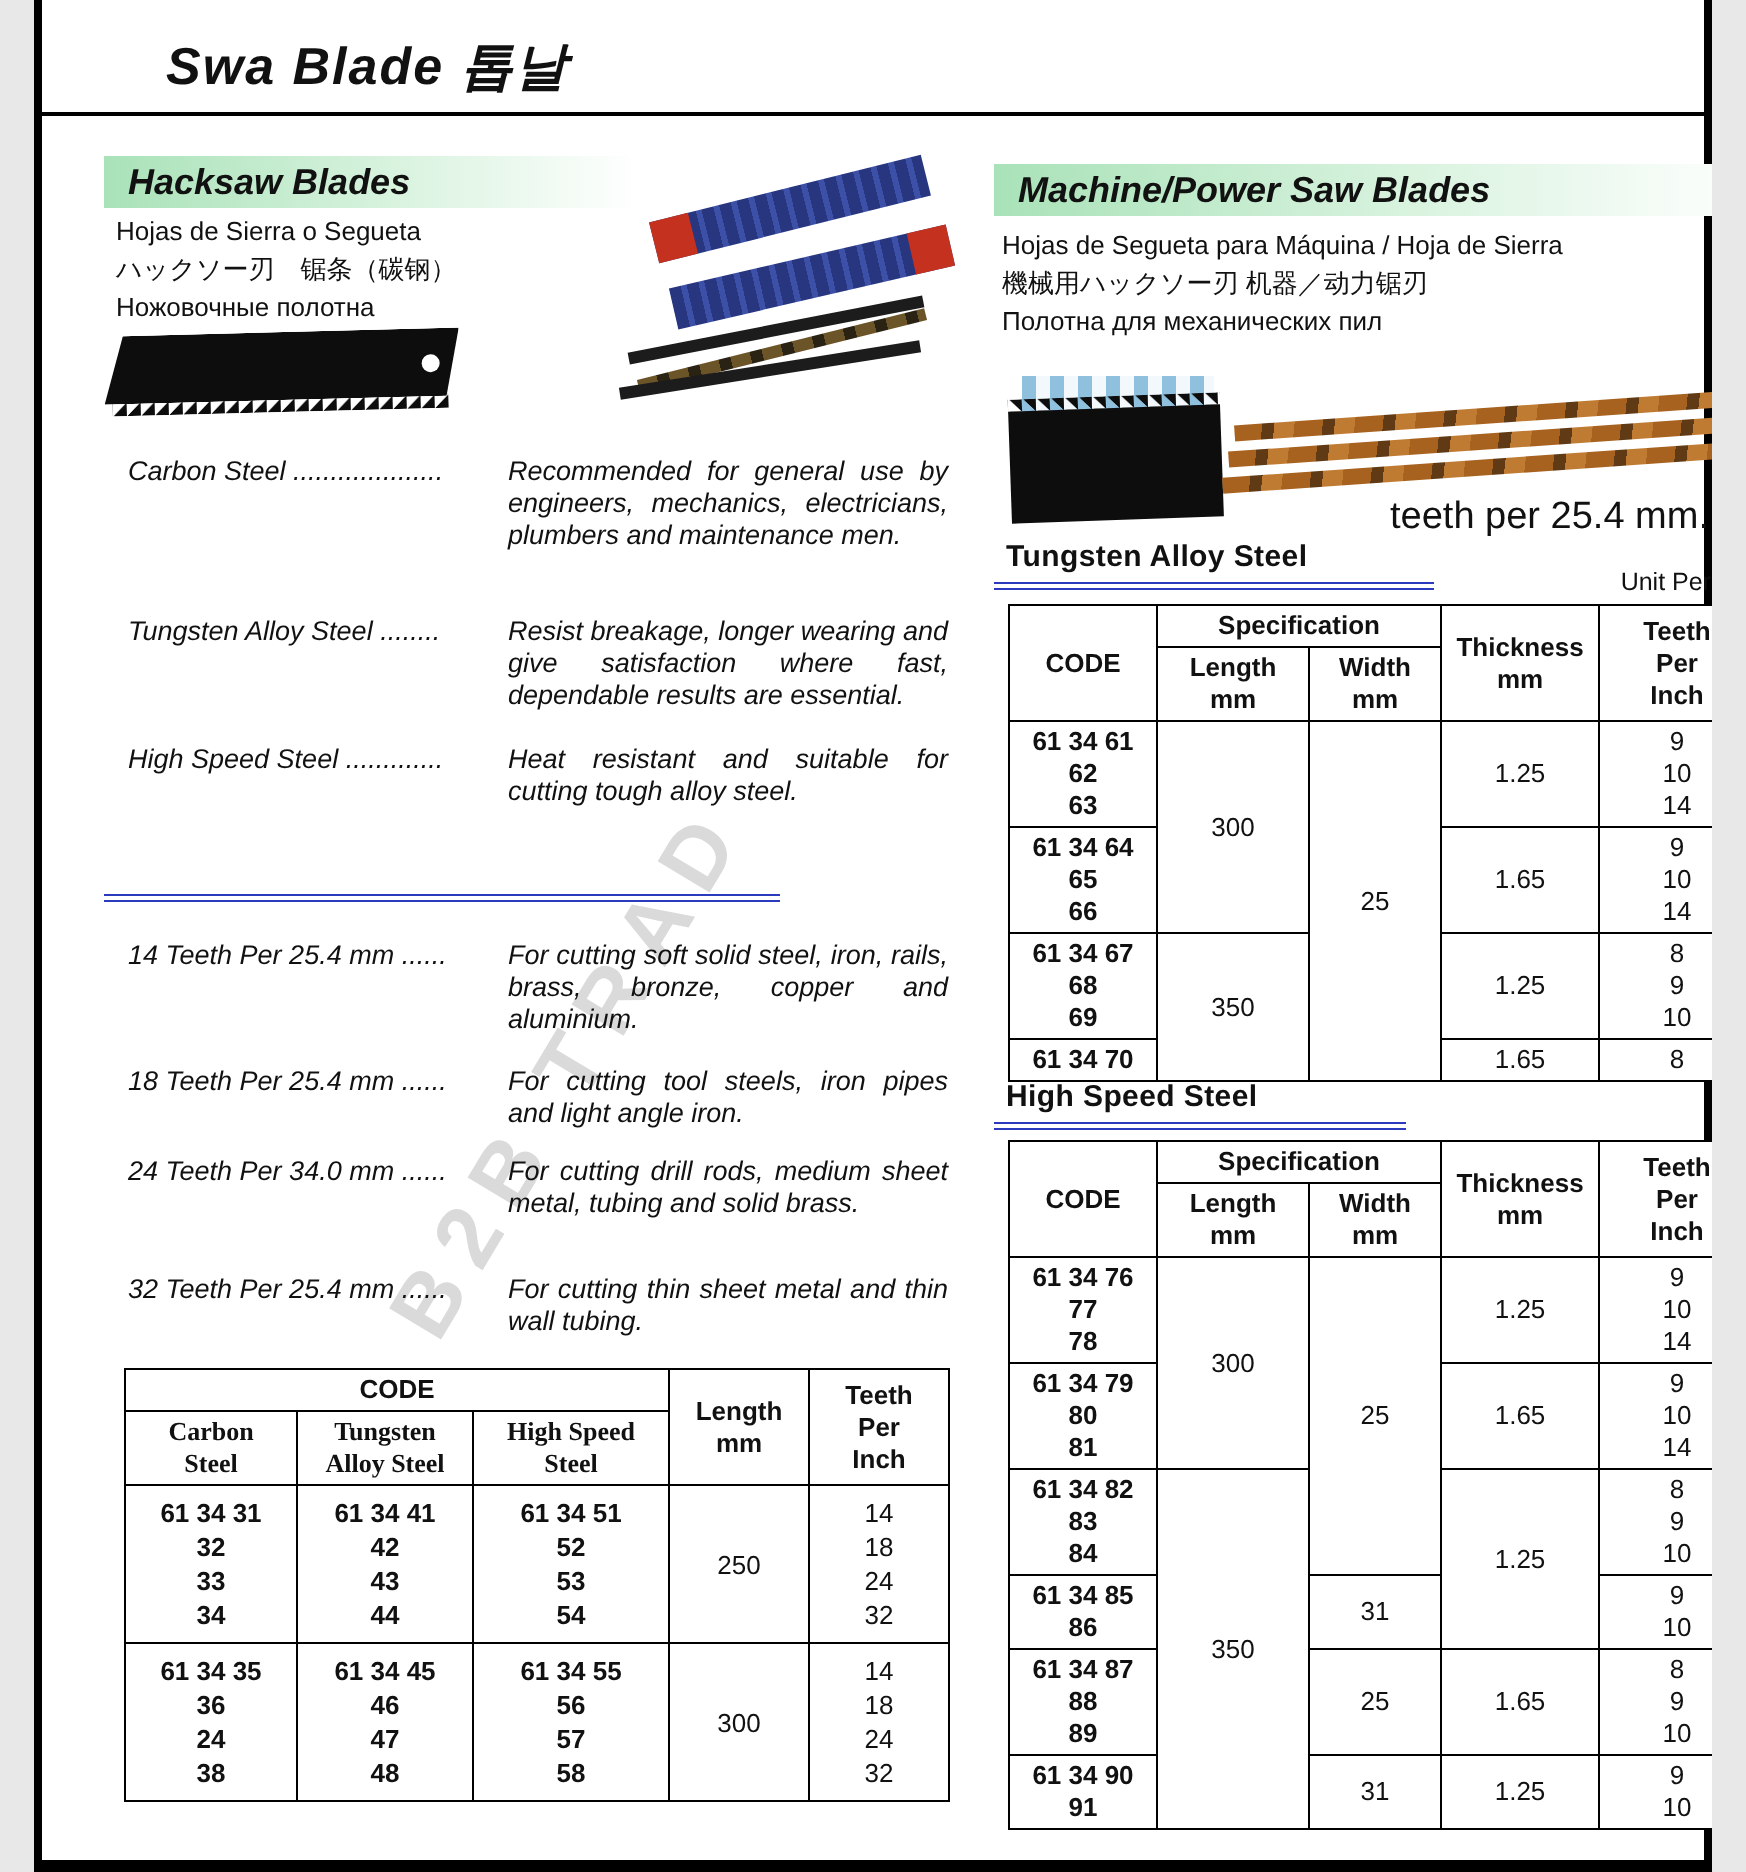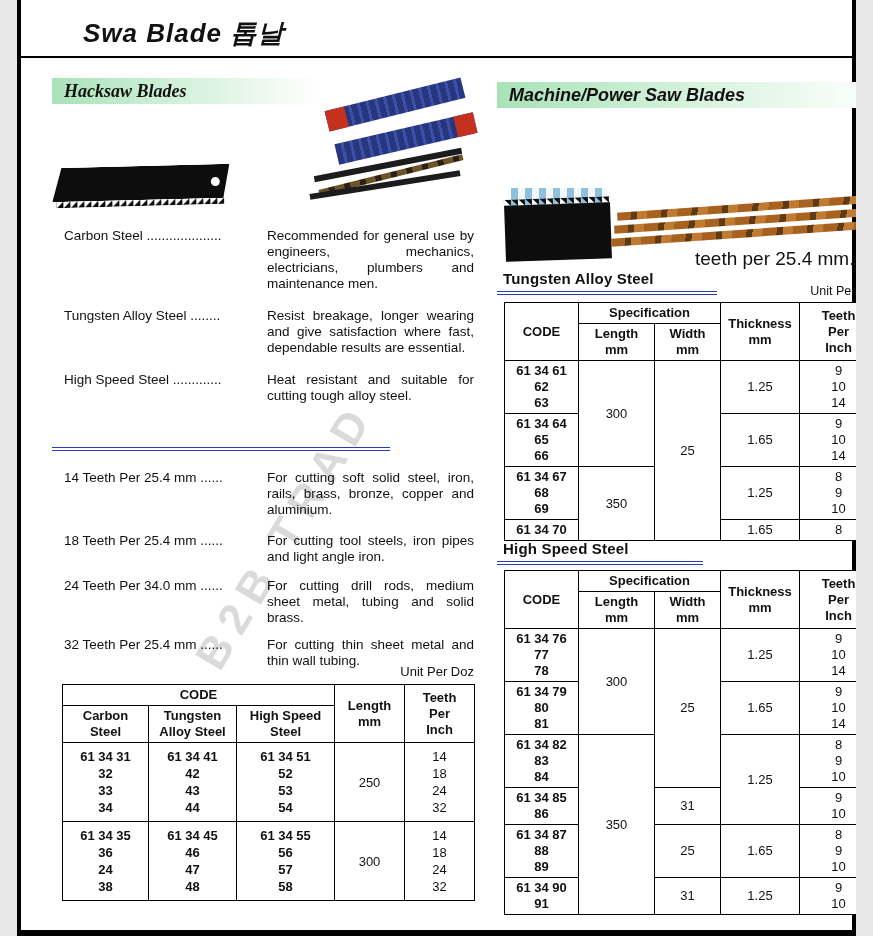--- a/index.html
+++ b/index.html
@@ -14,21 +14,21 @@
 
   .watermark { position:absolute; left:190px; top:640px; transform:rotate(-59deg); transform-origin:left center;
                font-size:44px; font-weight:bold; letter-spacing:10px; color:#a8a8a8; opacity:.42; z-index:0; white-space:nowrap; }
 
   .col-left  { position:absolute; left:35px;  top:76px; width:424px; height:846px; z-index:1; }
   .col-right { position:absolute; left:480px; top:80px; width:382px; height:846px; z-index:1; }
 
   .green-head { position:absolute; left:0; top:2px; height:26px; line-height:26px; padding-left:12px;
                 font-size:18px; font-weight:bold; font-style:italic;
                 background:linear-gradient(to right,#a9e2b8 0%,#d9f3df 55%,#ffffff 100%); }
-  .gh-left  { width:268px;font-family:Liberation Serif, serif; }
+  .gh-left  { width:268px; }
   .gh-right { width:382px; }
 
   .subtitles { position:absolute; font-size:13px; line-height:19px; }
   .sub-left  { left:6px; top:30px; }
   .sub-right { left:4px; top:33px; }
 
   
   .photo-hacksaw { position:absolute; left:253px; top:6px; width:171px; height:116px; }
   .hb-bar { position:absolute; height:21px; background:repeating-linear-gradient(90deg,#27367f 0 6px,#3d50a8 6px 9px); }
   .hb-bar1 { left:20px; top:12px; width:140px; transform:rotate(-14deg); }
@@ -42,21 +42,21 @@
   .hb-l3 { left:4px;  top:100px; width:152px; transform:rotate(-9deg); }
 
   
   .blade-black { position:absolute; left:0; top:90px; width:180px; height:46px; transform:rotate(-1.5deg); }
   .bb-body { position:absolute; left:0; top:0; width:178px; height:34px; background:#0d0d0d;
              clip-path:polygon(10px 0,100% 0,calc(100% - 7px) 100%,0 100%); }
   .bb-teeth { position:absolute; left:4px; top:33px; width:168px; height:7px;
               background-image:linear-gradient(-45deg,#0d0d0d 50%,transparent 50%); background-size:7px 7px; }
   .bb-hole { position:absolute; right:12px; top:13px; width:9px; height:9px; border-radius:50%; background:#fff; }
 
-  .def-row { position:absolute; left:8px; width:414px; display:grid; grid-template-columns:188px 1fr; column-gap:19px; }
+  .def-row { position:absolute; left:8px; width:414px; display:grid; grid-template-columns:188px 1fr; column-gap:6px;font-style:italic; }
   .def-term { font-size:13.5px; line-height:16px; padding-left:4px; }
   .def-desc { font-size:13.5px; line-height:16px; text-align:justify; }
 
   .choose-head { position:absolute; left:0; top:352px; font-size:14.5px; font-weight:bold; letter-spacing:.2px; }
   .dblline { position:absolute; height:4px; border-top:1px solid #2b3bbd; border-bottom:1px solid #2b3bbd; }
   .choose-line { left:0; top:371px; width:338px; }
 
   .unit-note { position:absolute; font-size:13px; text-align:right; }
   .unit-doz { left:10px; top:588px; width:412px; }
   .unit-pc  { left:7px;  top:204px; width:373px; font-size:12.5px; }
@@ -64,21 +64,21 @@
   table.tbl { border-collapse:collapse; table-layout:fixed; font-size:13px; position:absolute; background:#fff; }
   .tbl th, .tbl td { border:1px solid #000; text-align:center; vertical-align:middle; line-height:16px; padding:2px 1px; }
   .tbl th { font-weight:bold; }
   .pre { white-space:pre-line; }
   .code-cell { font-weight:bold; }
   .th-spec { font-weight:normal; }
 
   .left-tbl { left:10px; top:608px; width:412px; }
   .left-tbl td { line-height:17px; padding:5px 1px; }
   .left-tbl .hr1 th { height:18px; }
-  .left-tbl .hr2 th { height:34px; }
+  .left-tbl .hr2 th { height:34px;font-family:Liberation Serif, serif; }
 
   .right-tbl { left:7px; width:373px; }
   .right-tbl .hr1 th { height:18px; }
   .right-tbl .hr2 th { height:36px; }
   .right-tbl td { padding:2px 1px; }
   .tbl-tungsten { top:222px; }
   .tbl-hss { top:490px; }
 
   .section-title { position:absolute; left:6px; font-size:15px; font-weight:bold; letter-spacing:.2px; }
   .t1-title { top:190px; } .t1-line { left:0; top:211px; width:220px; }
@@ -106,20 +106,25 @@
   <div class="edge-right"></div>
   <div class="edge-bottom"></div>
 
   <div class="page-title">Swa Blade  톱날</div>
   <div class="title-rule"></div>
   <div class="watermark">B2B TRAD</div>
 
   <section class="col-left">
     <div class="green-head gh-left">Hacksaw Blades</div>
 
+    <div class="subtitles sub-left">
+      <div>Hojas de Sierra o Segueta</div>
+      <div>ハックソー刃　锯条（碳钢）</div>
+      <div>Ножовочные полотна</div>
+    </div>
 
     <div class="photo-hacksaw">
       <div class="hb-bar hb-bar1">
           <span class="hb-cap left"></span>
         </div>
       <div class="hb-bar hb-bar2">
           <span class="hb-cap right"></span>
         </div>
       <div class="hb-loose hb-l1"></div>
       <div class="hb-loose hb-l2"></div>
@@ -157,21 +162,20 @@
     </div>
     <div class="def-row" style="top:502px">
       <div class="def-term">24 Teeth Per 34.0 mm ......</div>
       <div class="def-desc">For cutting drill rods, medium sheet metal, tubing and solid brass.</div>
     </div>
     <div class="def-row" style="top:561px">
       <div class="def-term">32 Teeth Per 25.4 mm ......</div>
       <div class="def-desc">For cutting thin sheet metal and thin wall tubing.</div>
     </div>
 
-    <div class="unit-note unit-doz">Unit Per Doz</div>
 
     <table class="tbl left-tbl">
       <colgroup>
           <col style="width:86px">
           <col style="width:88px">
           <col style="width:98px">
           <col style="width:70px">
           <col style="width:70px">
         </colgroup>
       <tbody>
@@ -229,20 +233,25 @@
 24
 32</td>
       </tr>
     </tbody>
       </table>
   </section>
 
   <section class="col-right">
     <div class="green-head gh-right">Machine/Power Saw Blades</div>
 
+    <div class="subtitles sub-right">
+      <div>Hojas de Segueta para Máquina / Hoja de Sierra</div>
+      <div>機械用ハックソー刃 机器／动力锯刃</div>
+      <div>Полотна для механических пил</div>
+    </div>
 
     <div class="photo-machine">
       <div class="mp-wrap"></div>
       <div class="mp-black">
         <div class="mp-teeth"></div>
       </div>
       <div class="mp-orange mp-o1"></div>
       <div class="mp-orange mp-o2"></div>
       <div class="mp-orange mp-o3"></div>
       <div class="photo-caption">teeth per 25.4 mm.</div>

